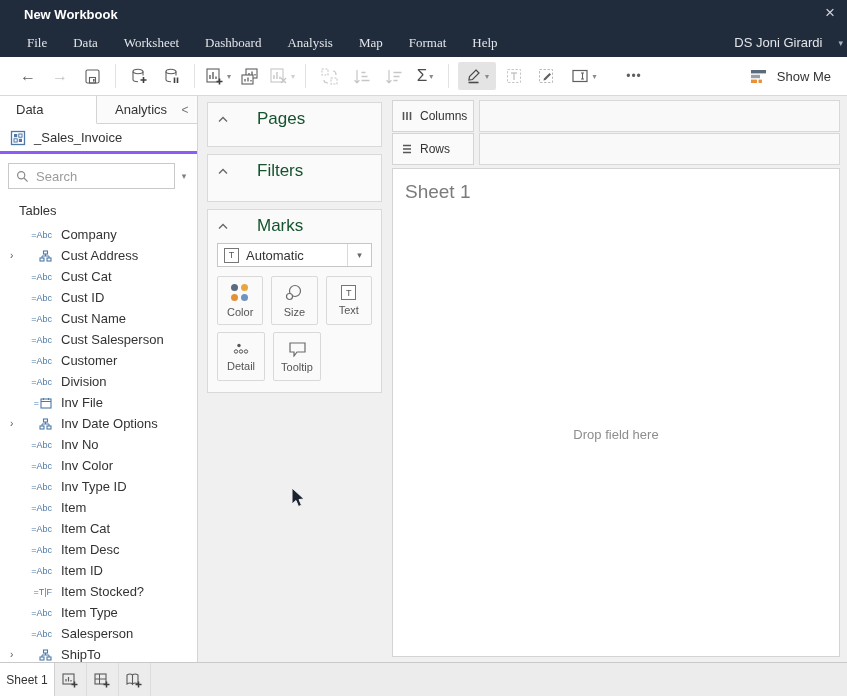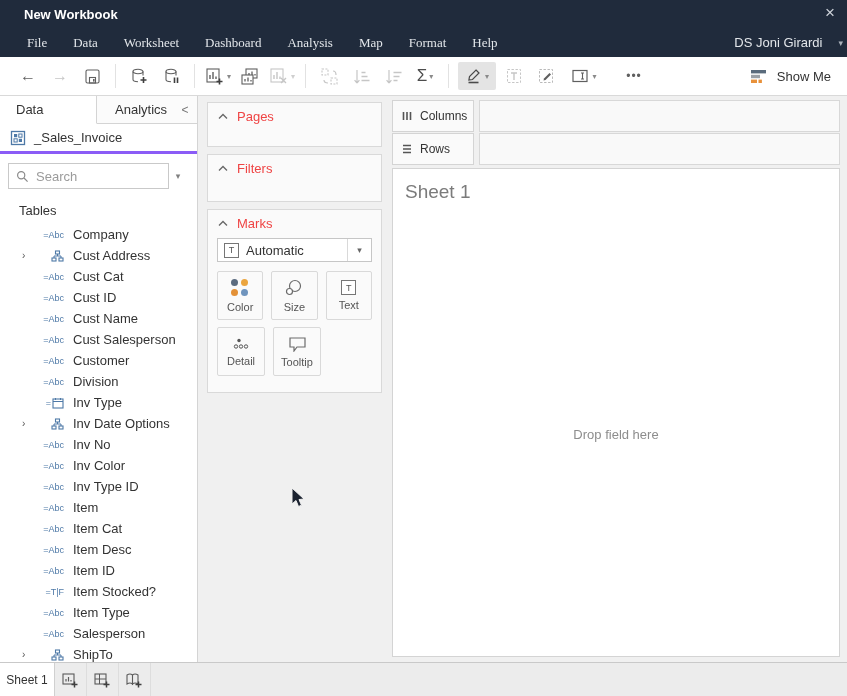--- a/index.html
+++ b/index.html
@@ -31,36 +31,36 @@
 
   
   .datapane { position:absolute; left:0; top:96px; width:198px; height:566px; background:#ffffff; border-right:1px solid #d4d4d4; overflow:hidden; }
   .dp-tabs { display:flex; height:28px; border-bottom:1px solid #d4d4d4; }
   .dp-tab { display:flex; align-items:center; font-size:13px; color:#333; }
   .dp-tab.active { width:97px; padding-left:16px; background:#fff; border-right:1px solid #d4d4d4; margin-bottom:-1px; border-bottom:1px solid #fff; }
   .dp-tab.inactive { flex:1; padding-left:18px; background:#fbfbfb; }
   .dp-collapse { width:24px; display:flex; align-items:center; justify-content:center; color:#777; font-size:12px; background:#fbfbfb; }
   .ds-row { height:30px; display:flex; align-items:center; gap:8px; padding-left:10px; border-bottom:3px solid #8b5cf6; }
   .ds-row .ds-label { font-size:13px; color:#333; }
-  .search-row { display:flex; align-items:center; padding:9px 10px 8px 8px; }
+  .search-row { display:flex; align-items:center; padding:9px 4px 8px 8px; }
   .search-box { flex:1; height:26px; border:1px solid #c9c9c9; display:flex; align-items:center; padding-left:7px; gap:7px; background:#fff; }
   .search-box .ph { font-size:13px; color:#9b9b9b; }
   .search-caret { width:18px; text-align:center; color:#808080; font-size:9px; }
   .tables-header { padding:6px 0 6px 19px; font-size:13px; color:#333; }
-  .field-row { height:21px; display:flex; align-items:center; padding-left:22px; }
+  .field-row { height:21px; display:flex; align-items:center; padding-left:10px; }
   .chev { width:11px; font-size:10px; color:#555; text-align:left; }
   .ficon { width:31px; text-align:right; font-size:9px; color:#4e79a7; white-space:nowrap; display:flex; justify-content:flex-end; align-items:center; gap:1px; }
   .ficon .eq { font-size:9px; color:#4e79a7; }
   .flabel { font-size:13px; color:#333; margin-left:9px; }
 
   
   .middlepanel { position:absolute; left:198px; top:96px; width:192px; height:566px; background:#f0f0f0; padding:6px 8px 0 9px; }
   .card { background:#fafafa; border:1px solid #d9d9d9; margin-bottom:7px; }
   .card-header { display:flex; align-items:center; gap:9px; padding:6px 0 4px 10px; }
-  .card-header .chead-label { font-size:13px; color:#ef4444; }
+  .card-header .chead-label { font-size:17px; color:#14532d;margin-left:20px; }
   .card.pages { height:45px; }
   .card.filters { height:48px; }
   .card.marks { height:184px; }
   .mark-dd { margin:3px 9px 9px 9px; height:24px; border:1px solid #c6c6c6; background:#fff; display:flex; align-items:center; }
   .mark-dd .t-ico { margin-left:6px; }
   .mark-dd .dd-label { font-size:13px; color:#333; margin-left:7px; flex:1; }
   .mark-dd .dd-caret { width:24px; height:100%; border-left:1px solid #d9d9d9; display:flex; align-items:center; justify-content:center; color:#666; font-size:9px; }
   .t-ico { width:15px; height:15px; border:1px solid #767676; display:flex; align-items:center; justify-content:center; font-size:9px; color:#555; background:#fff; }
   .mbtn-row { display:flex; gap:8px; padding:0 9px; margin-bottom:7px; }
   .mbtn { width:48px; height:49px; background:#fafafa; border:1px solid #d9d9d9; border-radius:2px; display:flex; flex-direction:column; align-items:center; justify-content:center; gap:4px; }
@@ -309,21 +309,21 @@
       </div>
     <div class="field-row">
         <span class="chev"></span>
         <span class="ficon">
           <span class="eq">=</span>
           <svg width="12" height="12" viewBox="0 0 12 12">
             <rect x="1" y="2" width="10" height="9" fill="none" stroke="#4e79a7" stroke-width="1.1"></rect>
             <path d="M1 4.5h10M3.5 1v2M8.5 1v2" stroke="#4e79a7" stroke-width="1"></path>
           </svg>
         </span>
-        <span class="flabel">Inv Type</span>
+        <span class="flabel">Inv File</span>
       </div>
     <div class="field-row">
         <span class="chev">›</span>
         <span class="ficon">
           <svg width="13" height="12" viewBox="0 0 13 12">
             <rect x="4.5" y="1" width="4" height="3" fill="none" stroke="#4e79a7" stroke-width="1.1"></rect>
             <rect x="1" y="8" width="4" height="3" fill="none" stroke="#4e79a7" stroke-width="1.1"></rect>
             <rect x="8" y="8" width="4" height="3" fill="none" stroke="#4e79a7" stroke-width="1.1"></rect>
             <path d="M6.5 4v2M3 8V6h7v2" fill="none" stroke="#4e79a7" stroke-width="1"></path>
           </svg>

